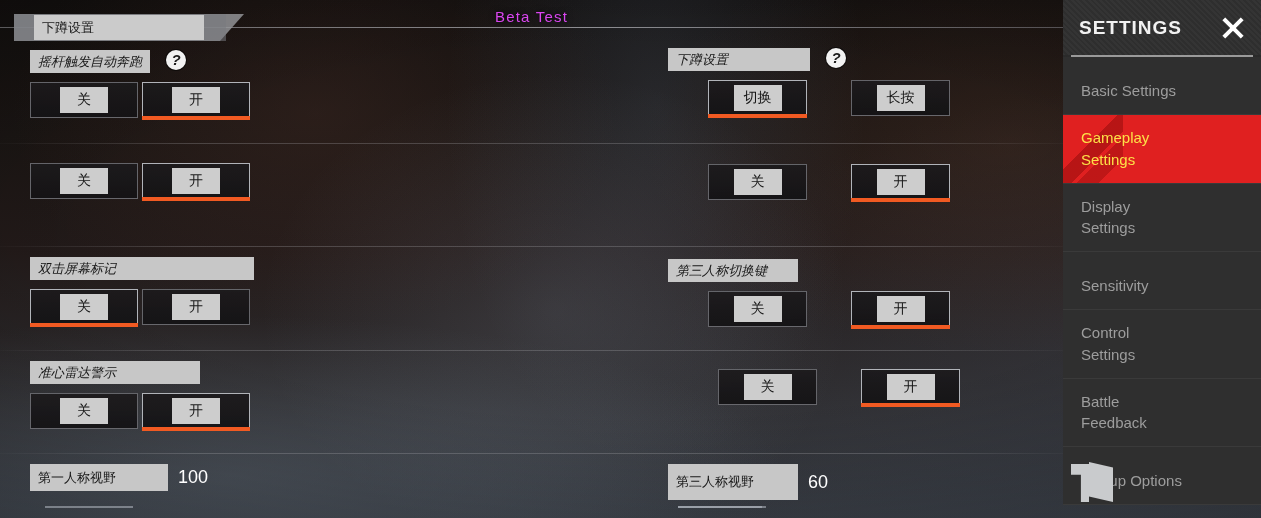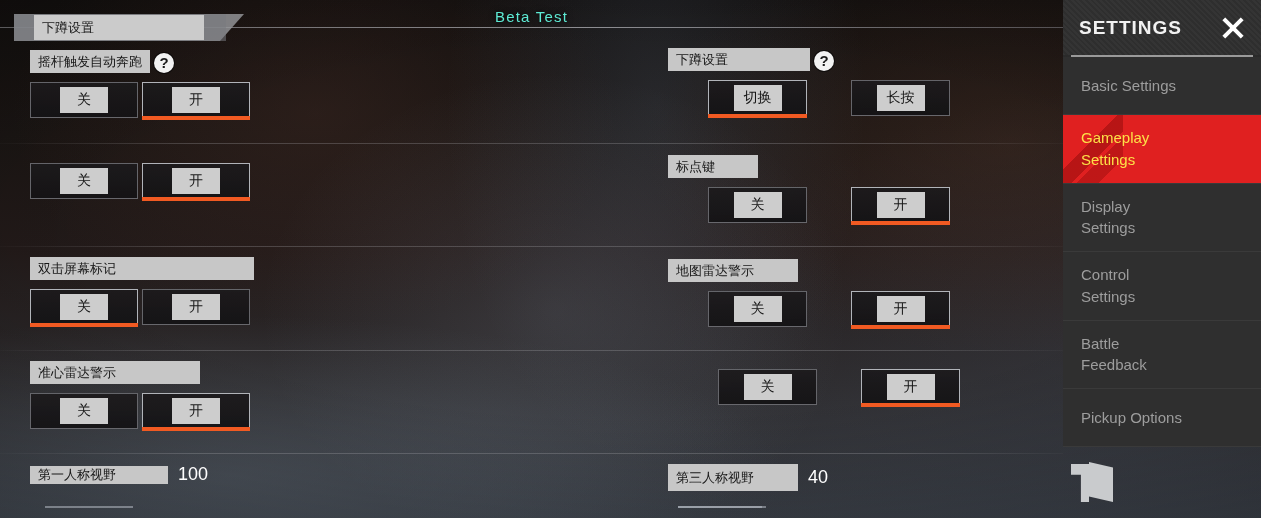--- a/index.html
+++ b/index.html
@@ -23,21 +23,21 @@
       linear-gradient(180deg,#120f0e 0%, #1a1513 26%, #221a19 48%, #2c2a2c 74%, #3b4048 100%);
   }
   #bgvig { position:absolute; inset:0;
     background:radial-gradient(120% 100% at 50% 45%, rgba(0,0,0,0) 35%, rgba(0,0,0,0.45) 100%); }
 
   
   #topline { position:absolute; left:0; top:27px; width:1063px; height:1px;
     background:linear-gradient(90deg, rgba(150,150,155,0.55), rgba(170,170,175,0.8) 55%, rgba(140,140,148,0.5)); }
   #beta {
     position:absolute; left:0; top:8px; width:1063px; text-align:center;
-    font-size:15px; letter-spacing:1.2px; color:#5eead4;
+    font-size:15px; letter-spacing:1.2px; color:#d946ef;
     text-shadow:0 0 6px rgba(0,0,0,0.9);
   }
   
   #tabwrap { position:absolute; left:14px; top:14px; height:27px; }
   #tabbanner {
     position:absolute; left:0; top:0; width:230px; height:27px;
     background:rgba(150,151,155,0.82);
     clip-path:polygon(0 0, 230px 0, 206px 27px, 0 27px);
   }
   #tabbanner2 {
@@ -57,21 +57,21 @@
 
   .row { position:absolute; }
   .col-l { left:30px; }
   .col-r { left:668px; }
 
   .opt-label {
     height:23px; background:#c7c7c7; color:#171717;
     font-size:13px; display:inline-flex; align-items:center;
     padding:0 8px; white-space:nowrap; vertical-align:middle;
   }
-  .labelrow { display:flex; align-items:flex-end; gap:4px; }
+  .labelrow { display:flex; align-items:flex-start; gap:16px;font-style:italic; }
   .help-icon {
     width:20px; height:20px; border-radius:50%;
     background:#f2f2f2; color:#1a1a1a;
     font-size:15px; font-weight:bold; line-height:20px; text-align:center;
     flex:0 0 auto;
     box-shadow:0 0 0 1px rgba(0,0,0,0.5);
   }
   .choices { display:flex; gap:4px; margin-top:9px; }
   .choice {
     position:relative; width:108px; height:36px;
@@ -106,21 +106,21 @@
     background:repeating-linear-gradient(45deg,#343434 0 2px,#2e2e2e 2px 4px); }
   #sb-title { color:#f2f2f2; font-size:19px; font-weight:bold; letter-spacing:1px; }
   #sb-close { width:30px; height:30px; position:relative; }
   #sb-close i { position:absolute; left:3px; top:13px; width:26px; height:4px;
     background:#fff; display:block; }
   #sb-close i:first-child { transform:rotate(45deg); }
   #sb-close i:last-child  { transform:rotate(-45deg); }
   #sb-rule { height:2px; background:#9a9a9a; margin:0 8px; }
   .sb-item {
     position:relative; padding:12px 0 12px 18px; min-height:58px;
-    display:flex; align-items:center;
+    display:flex; align-items:flex-end;
     color:#9d9d9d; font-size:15px; line-height:1.45;
     border-bottom:1px solid #3a3a3a;
     background:#2f2f2f;
     overflow:hidden;
   }
   .sb-item.active { background:#e02020; color:#fde047; }
   .sb-item.active::before {
     content:""; position:absolute; left:-14px; top:-10px; width:74px; height:86px;
     background:
       linear-gradient(135deg, transparent 49%, rgba(150,12,12,0.55) 49%, rgba(150,12,12,0.55) 63%, transparent 63%),
@@ -216,21 +216,21 @@
         <div class="cap">关</div>
       </div>
       <div class="choice sel">
         <div class="cap">开</div>
       </div>
     </div>
   </div>
 
   <div class="row col-l" style="top:434px">
     <div class="slider-row">
-      <div class="opt-label" style="height:18px;min-width:138px">第一人称视野</div>
+      <div class="opt-label" style="height:27px;min-width:138px">第一人称视野</div>
       <div class="slider-val">100</div>
     </div>
     <div class="track">
       <div class="seg" style="left:15px;width:88px"></div>
       <div class="seg" style="left:648px;width:88px"></div>
     </div>
   </div>
 
   <div class="row col-r" style="top:18px">
     <div class="labelrow">
@@ -241,36 +241,33 @@
       <div class="choice sel wide">
         <div class="cap">切换</div>
       </div>
       <div class="choice wide">
         <div class="cap">长按</div>
       </div>
     </div>
   </div>
 
   <div class="row col-r" style="top:125px">
-    <div class="labelrow">
-      <div class="opt-label" style="min-width:90px">标点键</div>
-    </div>
     <div class="choices">
       <div class="choice wide">
         <div class="cap">关</div>
       </div>
       <div class="choice sel wide">
         <div class="cap">开</div>
       </div>
     </div>
   </div>
 
   <div class="row col-r" style="top:229px">
     <div class="labelrow">
-      <div class="opt-label" style="min-width:130px">地图雷达警示</div>
+      <div class="opt-label" style="min-width:130px">第三人称切换键</div>
     </div>
     <div class="choices">
       <div class="choice wide">
         <div class="cap">关</div>
       </div>
       <div class="choice sel wide">
         <div class="cap">开</div>
       </div>
     </div>
   </div>
@@ -281,22 +278,22 @@
         <div class="cap">关</div>
       </div>
       <div class="choice sel wide">
         <div class="cap">开</div>
       </div>
     </div>
   </div>
 
   <div class="row col-r" style="top:434px">
     <div class="slider-row">
-      <div class="opt-label" style="height:27px;min-width:130px">第三人称视野</div>
-      <div class="slider-val">40</div>
+      <div class="opt-label" style="height:36px;min-width:130px">第三人称视野</div>
+      <div class="slider-val">60</div>
     </div>
     <div class="track">
       <div class="seg" style="left:10px;width:84px"></div>
       <div class="seg" style="left:-648px;width:0"></div>
     </div>
   </div>
 </div>
 
 <div id="sidebar">
   <div id="sb-head">
@@ -311,20 +308,23 @@
   <div class="sb-item">
     <span>Basic Settings</span>
   </div>
   <div class="sb-item active">
     <span>Gameplay<br>Settings</span>
   </div>
   <div class="sb-item">
     <span>Display<br>Settings</span>
   </div>
   <div class="sb-item">
+    <span>Sensitivity</span>
+  </div>
+  <div class="sb-item">
     <span>Control<br>Settings</span>
   </div>
   <div class="sb-item">
     <span>Battle<br>Feedback</span>
   </div>
   <div class="sb-item">
     <span>Pickup Options</span>
   </div>
 </div>
 

